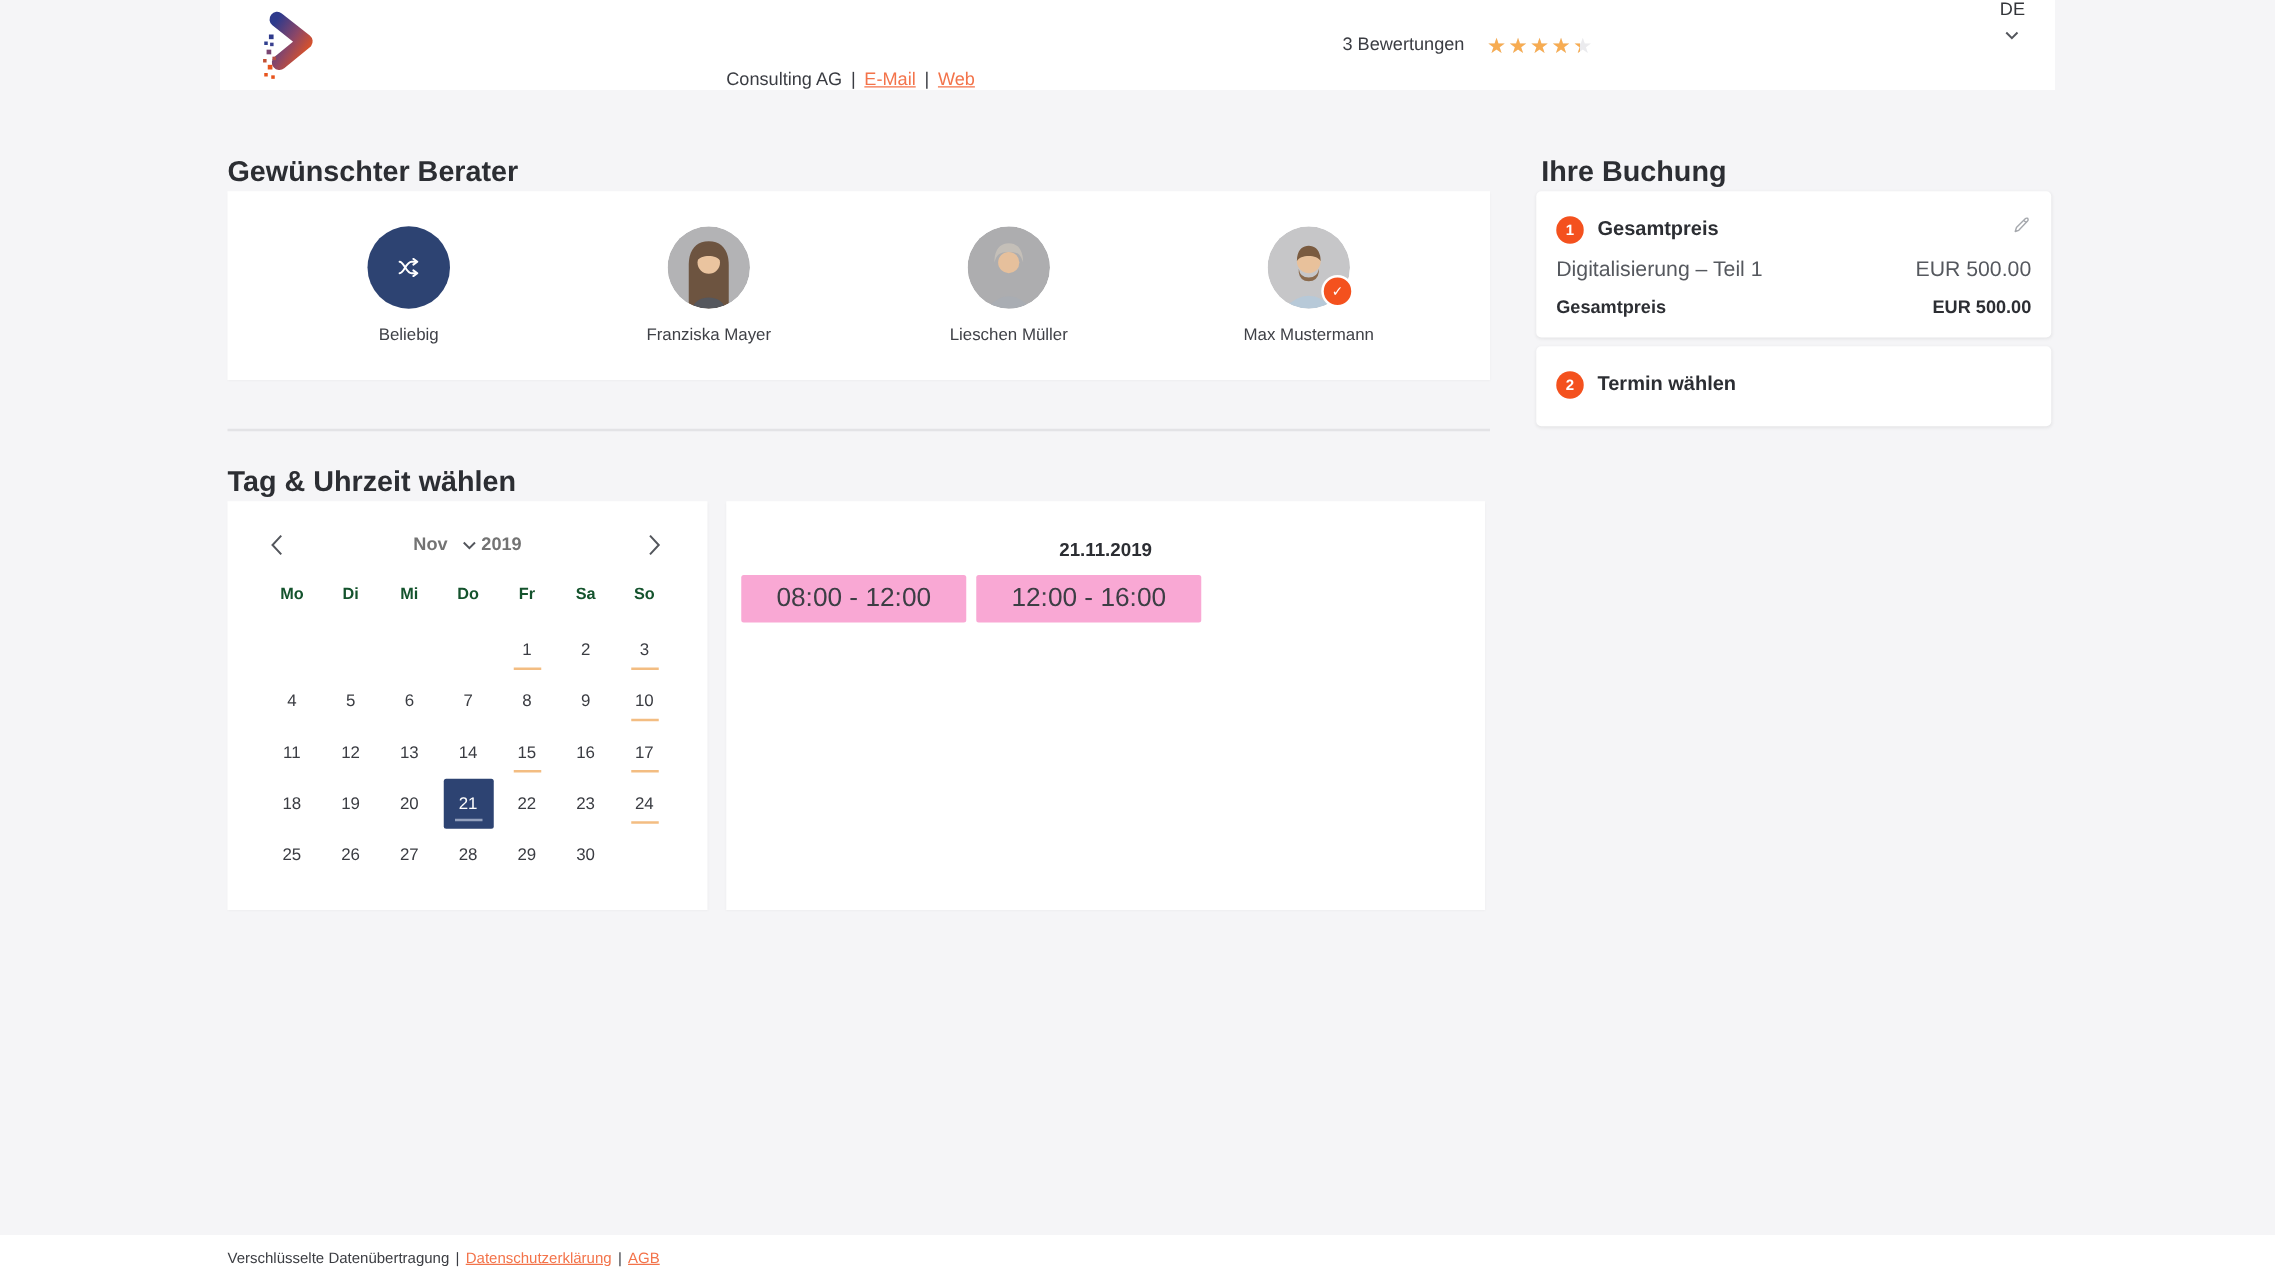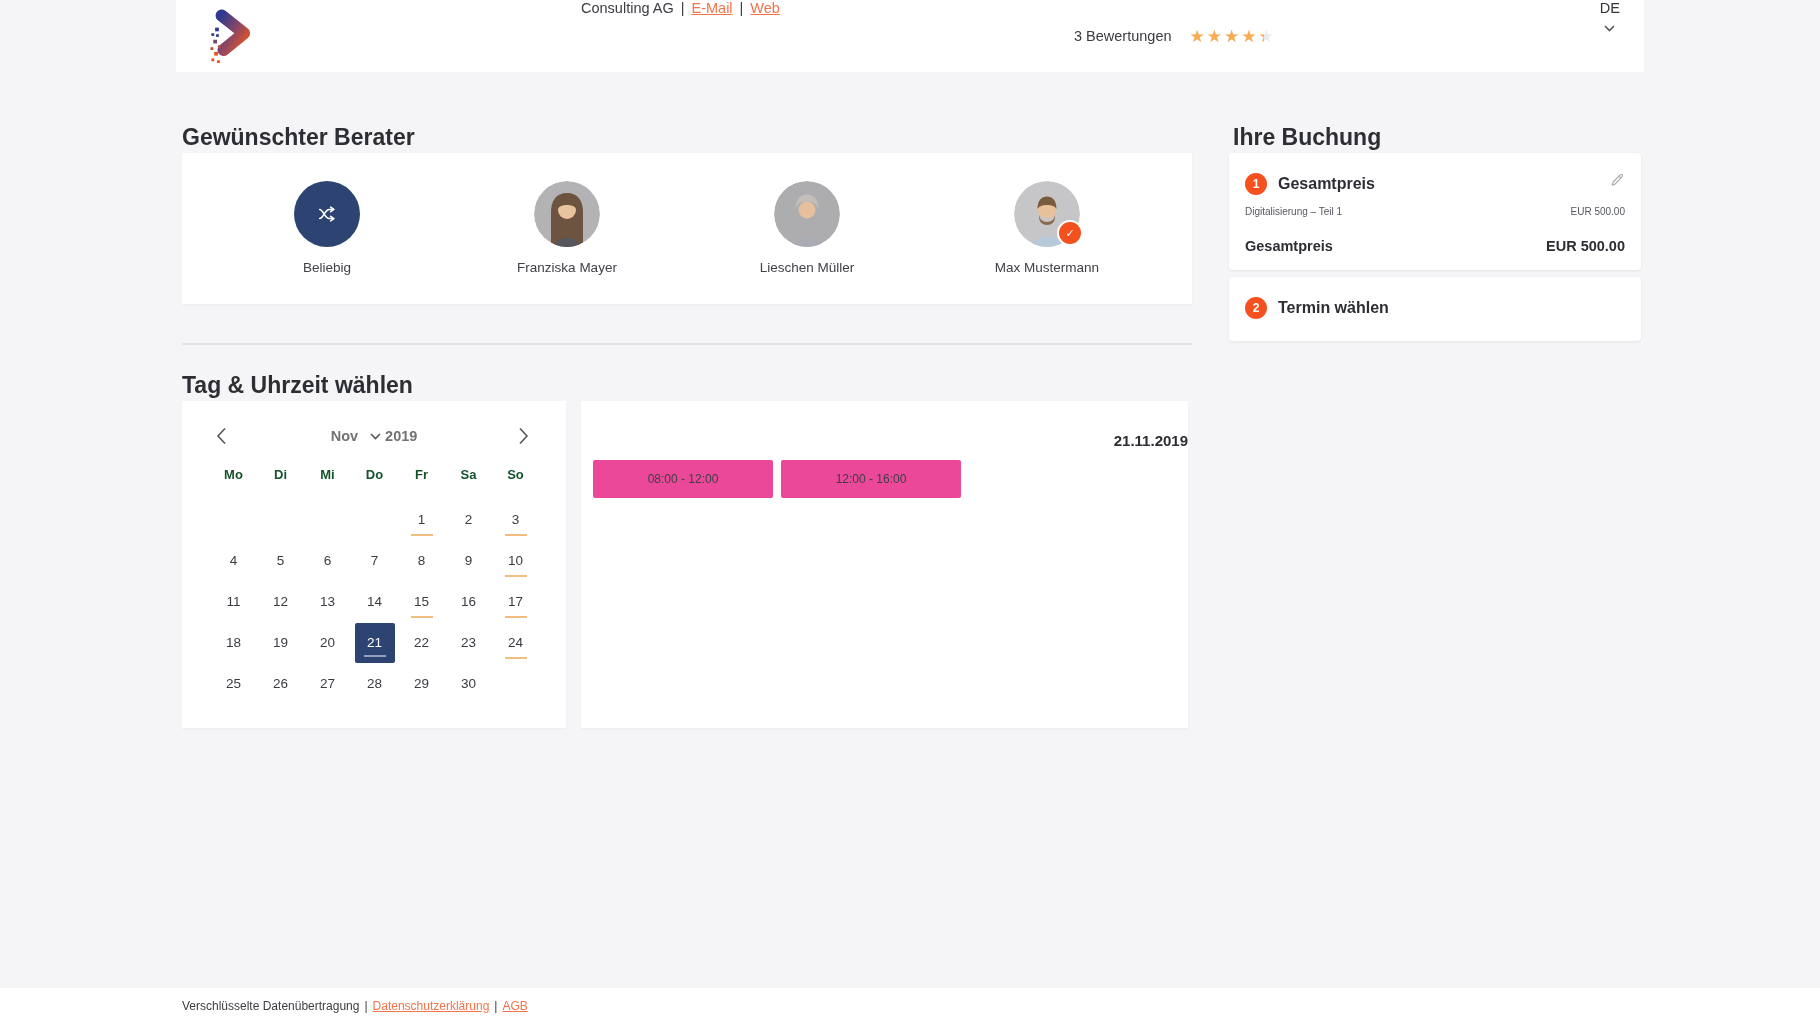--- a/index.html
+++ b/index.html
@@ -9,21 +9,21 @@
     -webkit-font-smoothing:antialiased;
     color:#33353a;
   }
   .page{position:relative;width:1820px;height:1024px;overflow:hidden;background:#ffffff;}
   .content-bg{position:absolute;left:0;top:0;width:1820px;height:988px;background:#f5f5f7;}
   .column{position:absolute;left:176px;top:0;width:1468px;height:988px;}
 
   
   .header-card{position:absolute;left:0;top:0;width:1468px;height:72px;background:#ffffff;}
   .logo{position:absolute;left:27px;top:6px;width:56px;height:60px;}
-  .contact{position:absolute;left:405px;top:0;height:72px;display:flex;align-items:flex-start;gap:7px;font-size:14.5px;color:#3a3c42;}
+  .contact{position:absolute;left:405px;top:0;height:72px;display:flex;align-items:flex-end;gap:7px;font-size:14.5px;color:#3a3c42;}
   .contact a,.link-orange{color:#f3734a;text-decoration:underline;cursor:pointer;}
   .sep{color:#3a3c42;}
   .reviews{position:absolute;left:898px;top:0;height:72px;display:flex;align-items:center;gap:18px;cursor:pointer;}
   .reviews-label{font-size:14.5px;color:#3a3c42;}
   .stars{position:relative;font-size:17px;line-height:1;letter-spacing:2px;}
   .stars .base{color:#ebebee;}
   .stars .fill{position:absolute;left:0;top:0;white-space:nowrap;overflow:hidden;color:#f7ac52;}
   .lang{position:absolute;right:24px;top:0;height:72px;display:flex;align-items:center;gap:9px;font-size:14.5px;color:#33353a;cursor:pointer;flex-direction:column;}
   .chev-down{width:11px;height:7px;}
   .chev-down polyline{fill:none;stroke:#53565c;stroke-width:1.6;}
@@ -41,21 +41,21 @@
   .sel-badge{position:absolute;right:-3px;bottom:1px;width:22px;height:22px;border-radius:50%;background:#f4511e;border:2px solid #ffffff;color:#ffffff;font-size:11px;display:flex;align-items:center;justify-content:center;box-sizing:content-box;}
   .divider{position:absolute;left:6px;top:343px;width:1010px;height:2px;background:#e3e3e6;}
 
   
   .booking-card{position:absolute;left:1053px;width:412px;background:#ffffff;border-radius:4px;box-shadow:0 1px 3px rgba(0,0,0,0.07);}
   .card-1{top:153px;height:117px;}
   .card-2{top:277px;height:64px;}
   .step-badge{position:absolute;left:16px;top:20px;width:22px;height:22px;border-radius:50%;background:#f4511e;color:#fff;font-size:12px;font-weight:700;display:flex;align-items:center;justify-content:center;}
   .step-title{position:absolute;left:49px;top:22px;font-size:16px;font-weight:600;color:#2c2e33;}
   .edit-icon{position:absolute;right:16px;top:19px;cursor:pointer;}
-  .service-row{position:absolute;left:16px;right:16px;top:53px;display:flex;justify-content:space-between;font-size:10px;color:#55585e;}
+  .service-row{position:absolute;left:16px;right:16px;top:53px;display:flex;justify-content:space-between;font-size:17px;color:#55585e;}
   .total-row{position:absolute;left:16px;right:16px;top:85px;display:flex;justify-content:space-between;font-size:14.5px;font-weight:700;color:#2c2e33;}
 
   
   .calendar-panel{position:absolute;left:6px;top:401px;width:384px;height:327px;background:#ffffff;box-shadow:0 1px 2px rgba(0,0,0,0.04);}
   .cal-header{position:absolute;left:0;right:0;top:26px;height:22px;}
   .cal-nav{position:absolute;top:0;width:14px;height:20px;cursor:pointer;}
   .cal-nav svg{width:11px;height:18px;}
   .cal-nav polyline{fill:none;stroke:#53565c;stroke-width:1.6;}
   .cal-nav.prev{left:34px;}
   .cal-nav.next{right:34px;}
@@ -66,23 +66,23 @@
   .cal-grid{position:absolute;left:28px;top:98px;width:329px;display:flex;flex-wrap:wrap;}
   .day-cell{width:47px;height:41px;display:flex;align-items:center;justify-content:center;}
   .day{position:relative;width:40px;height:40px;display:flex;align-items:center;justify-content:center;font-size:13.5px;color:#3a3c42;cursor:pointer;border-radius:2px;}
   .day .day-underline{display:none;position:absolute;bottom:4px;left:50%;transform:translateX(-50%);width:22px;height:2px;background:#f3bd82;}
   .day.available .day-underline{display:block;}
   .day.selected{background:#2d4372;color:#ffffff;}
   .day.selected .day-underline{display:block;background:#93a0bd;bottom:6px;}
 
   
   .slots-panel{position:absolute;left:405px;top:401px;width:607px;height:327px;background:#ffffff;box-shadow:0 1px 2px rgba(0,0,0,0.04);}
-  .slot-date{position:absolute;left:0;right:0;top:31px;text-align:right;font-size:15px;font-weight:600;color:#2c2e33;}
+  .slot-date{position:absolute;left:0;right:0;top:31px;text-align:center;font-size:15px;font-weight:600;color:#2c2e33;}
   .slot-list{position:absolute;left:12px;top:59px;display:flex;gap:8px;}
-  .slot-btn{width:180px;height:38px;background:#ec4899;border:none;border-radius:2px;font-family:inherit;font-size:12px;color:#3c3e44;cursor:pointer;}
+  .slot-btn{width:180px;height:38px;background:#f9a8d4;border:none;border-radius:2px;font-family:inherit;font-size:21px;color:#3c3e44;cursor:pointer;}
 
   
   .footer{position:absolute;left:0;top:988px;width:1444px;height:36px;background:#ffffff;}
   .footer-inner{position:absolute;left:182px;top:0;height:36px;display:flex;align-items:center;gap:5px;font-size:12px;color:#3b3d42;}
   .footer-inner a{color:#f3734a;text-decoration:underline;cursor:pointer;}
 </style>
 </head>
 <body>
 
 <div class="page">

